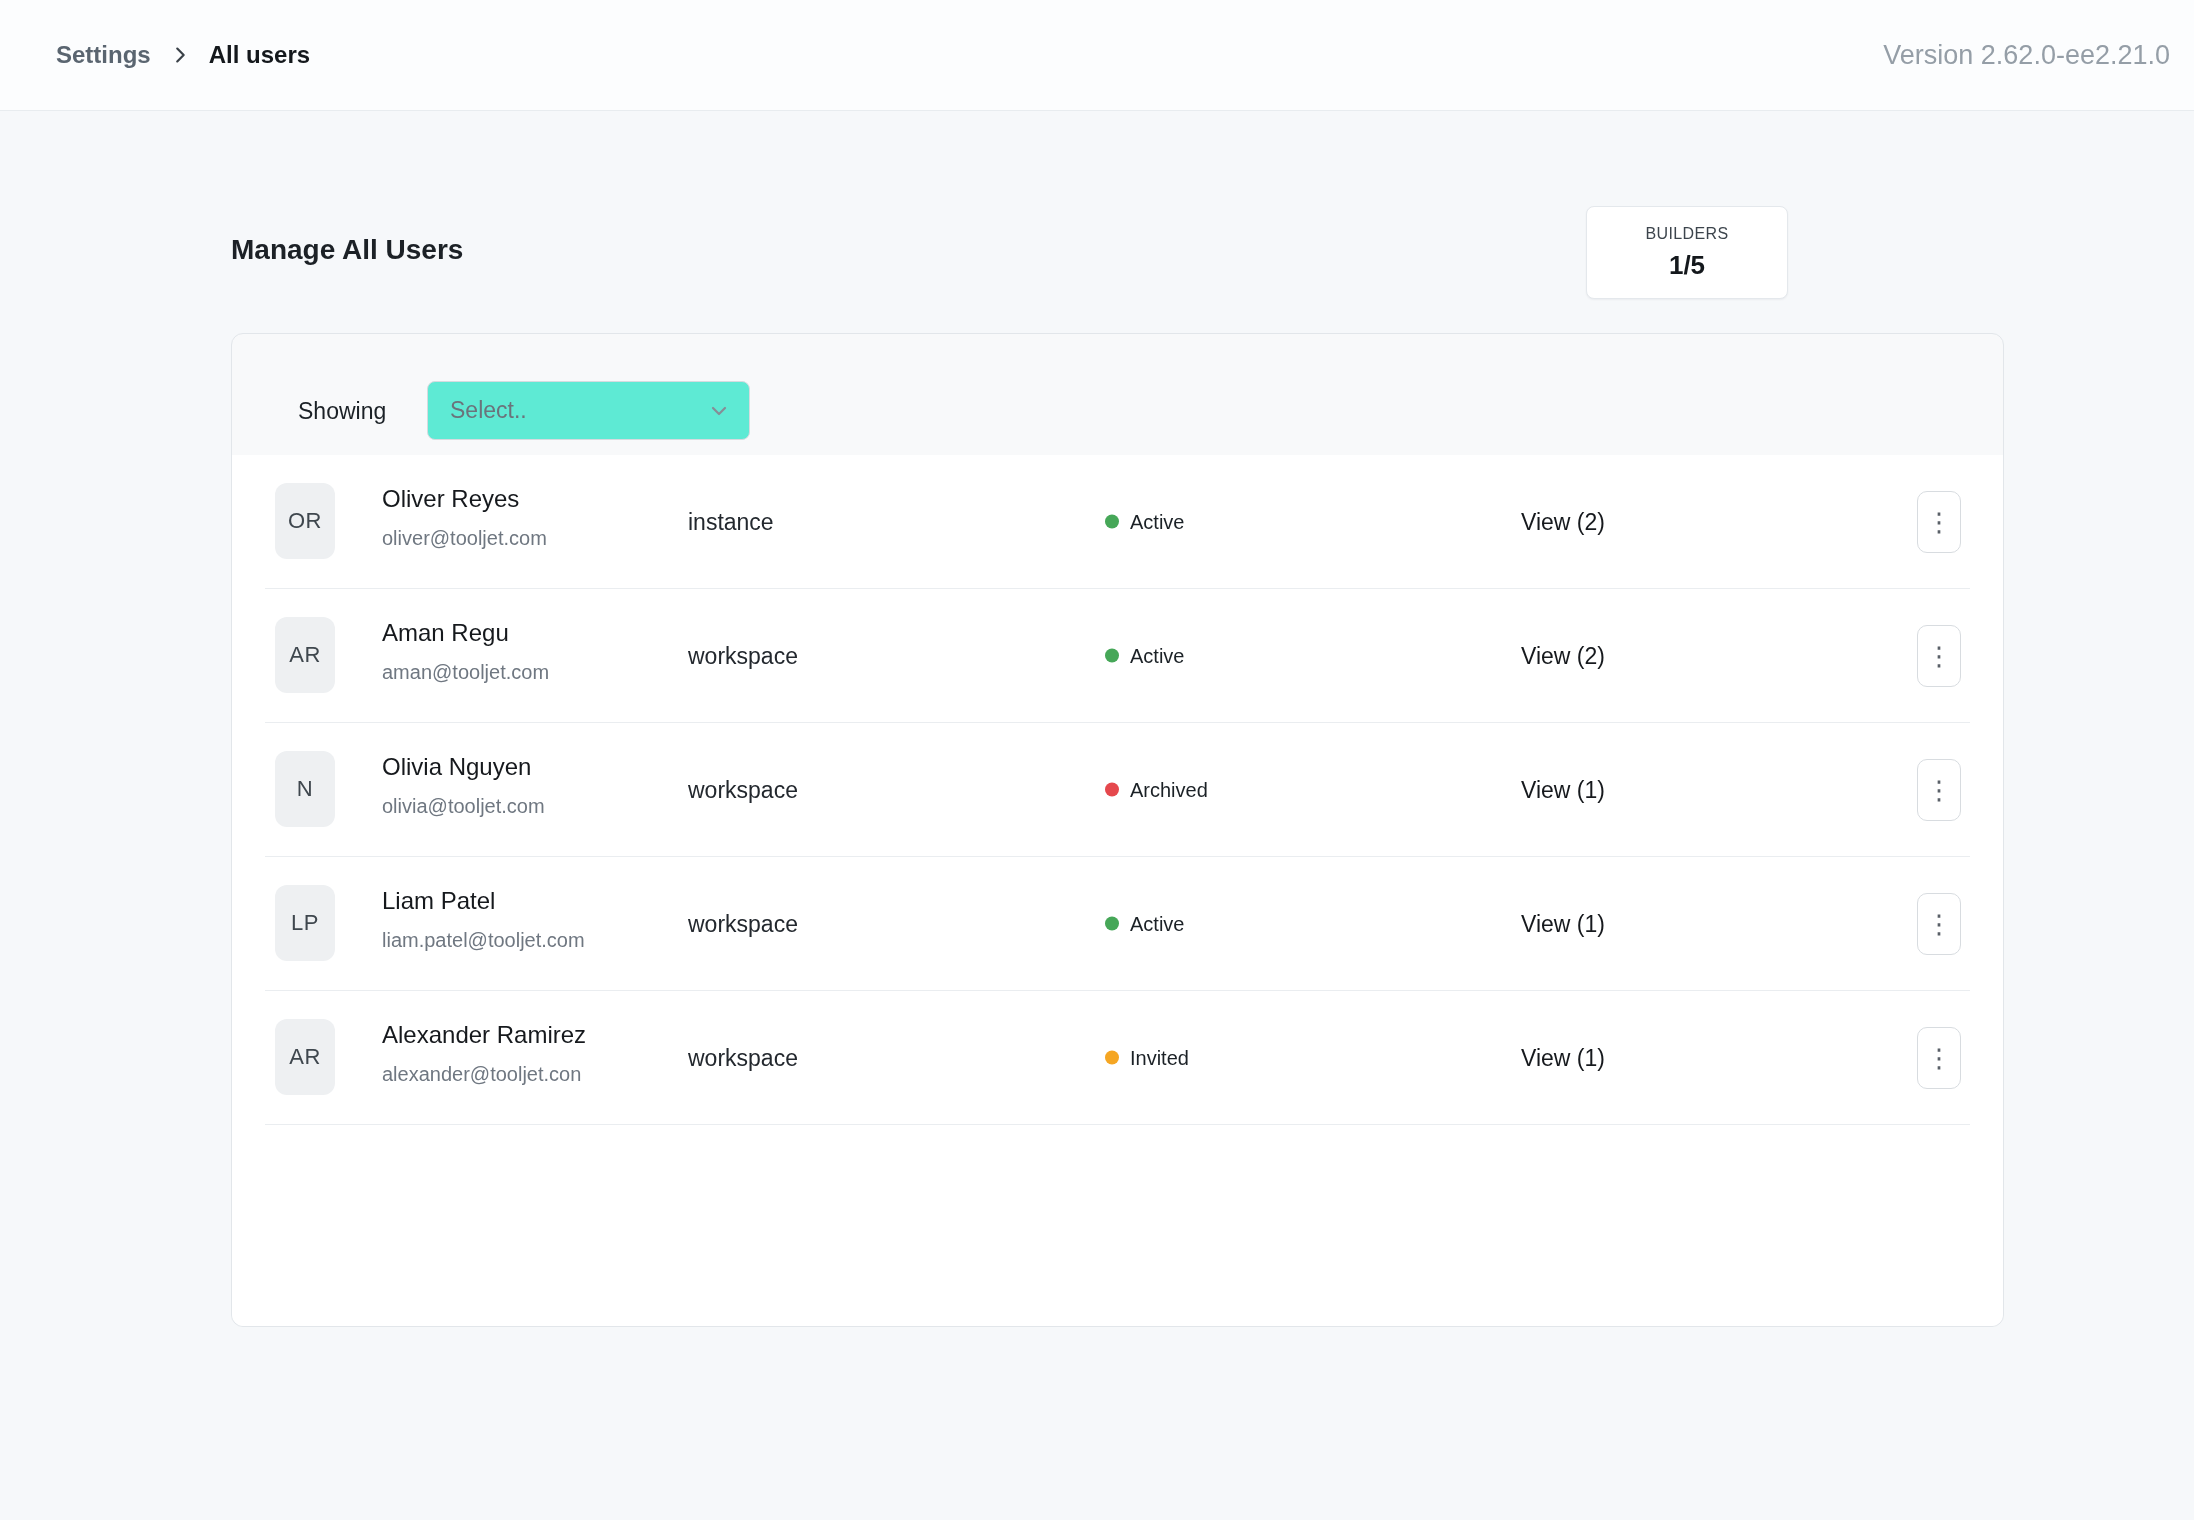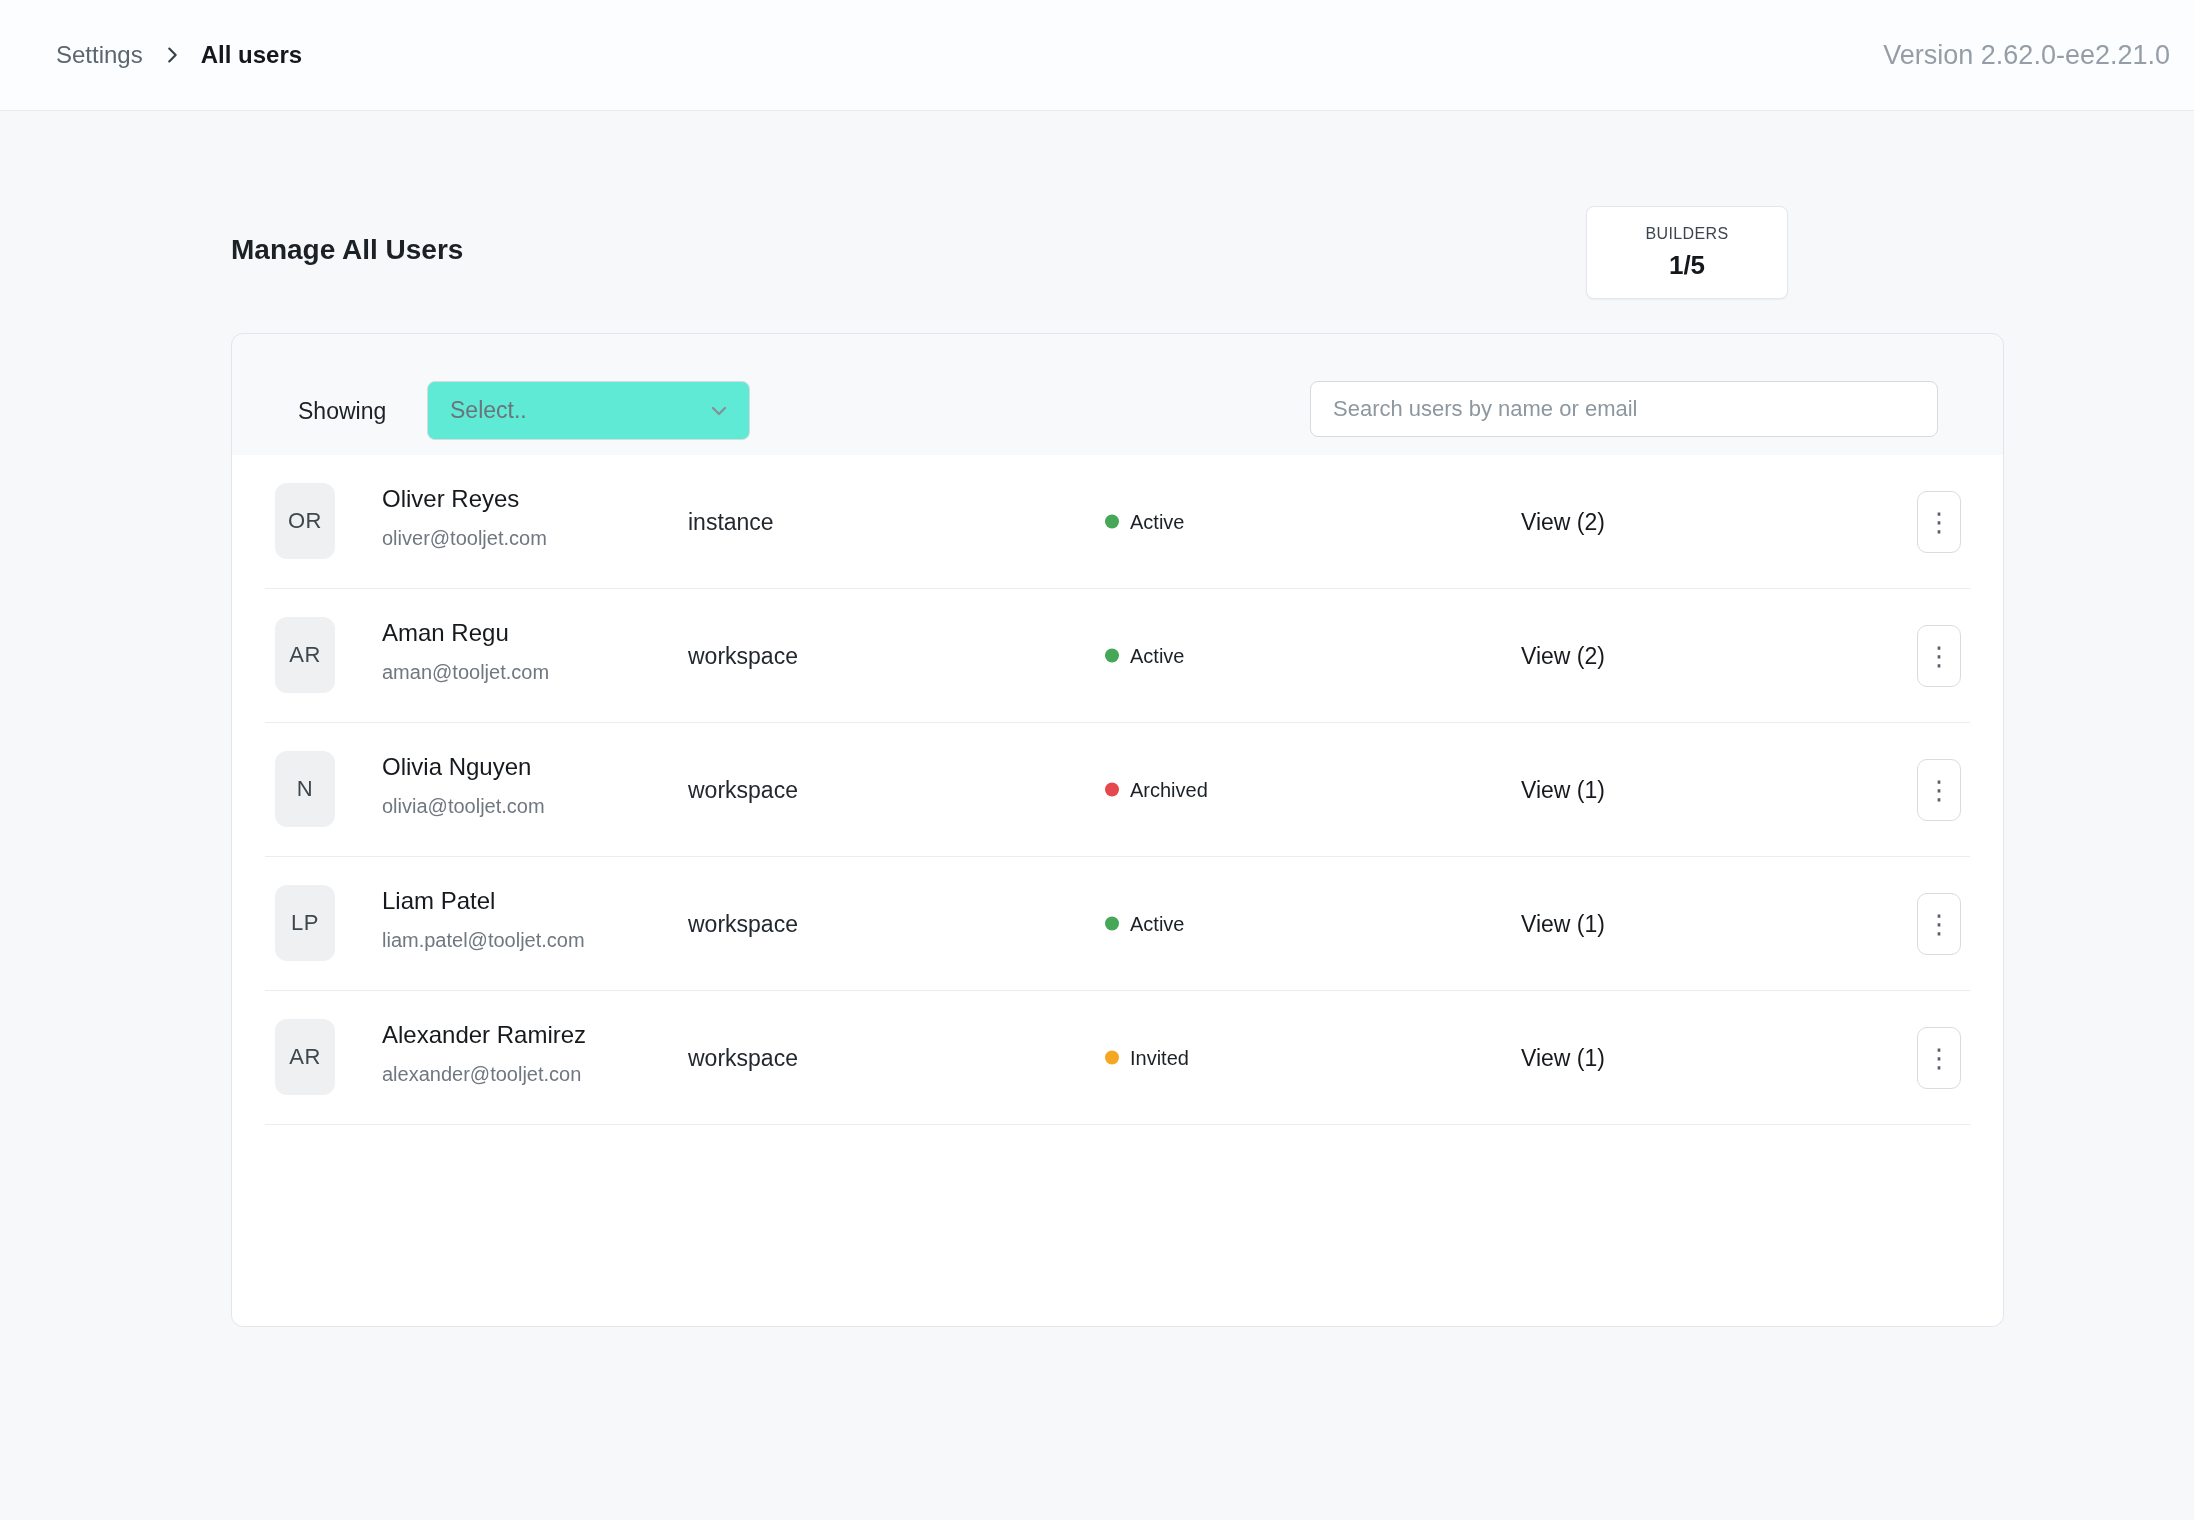--- a/index.html
+++ b/index.html
@@ -28,21 +28,21 @@
     justify-content: space-between;
     padding: 0 24px 0 56px;
     box-sizing: border-box;
   }
   .breadcrumb {
     display: flex;
     align-items: center;
     gap: 18px;
     font-size: 24px;
   }
-  .crumb-settings { color: #5a6570; cursor: pointer; }
+  .crumb-settings { color: #5a6570; cursor: pointer; font-weight: bold; }
   .crumb-chevron { display: flex; align-items: center; }
   .crumb-current { color: #14181c; font-weight: 700; }
   .version { font-size: 27px; color: #959ea7; }
 
   
   .page-title {
     position: absolute;
     left: 231px;
     top: 234px;
     margin: 0;
@@ -299,21 +299,20 @@
     <div class="filter-row">
       <span class="showing-label">Showing</span>
       <div class="role-select">
         <span>Select..</span>
         <span style="display:flex;align-items:center;">
           <svg width="24" height="24" viewBox="0 0 24 24" fill="none" stroke="#868e96" stroke-width="2.2" stroke-linecap="round" stroke-linejoin="round">
               <polyline points="6 9 12 15 18 9"></polyline>
             </svg>
         </span>
       </div>
-      <input class="search-input" type="text" placeholder="Search users by name or email" style="">
     </div>
 
     <div class="table-area">
       <div class="table-inner">
 
 
         <div class="row">
           <div class="avatar">OR</div>
           <div class="user-name">Oliver Reyes</div>
           <div class="user-email">oliver@tooljet.com</div>

